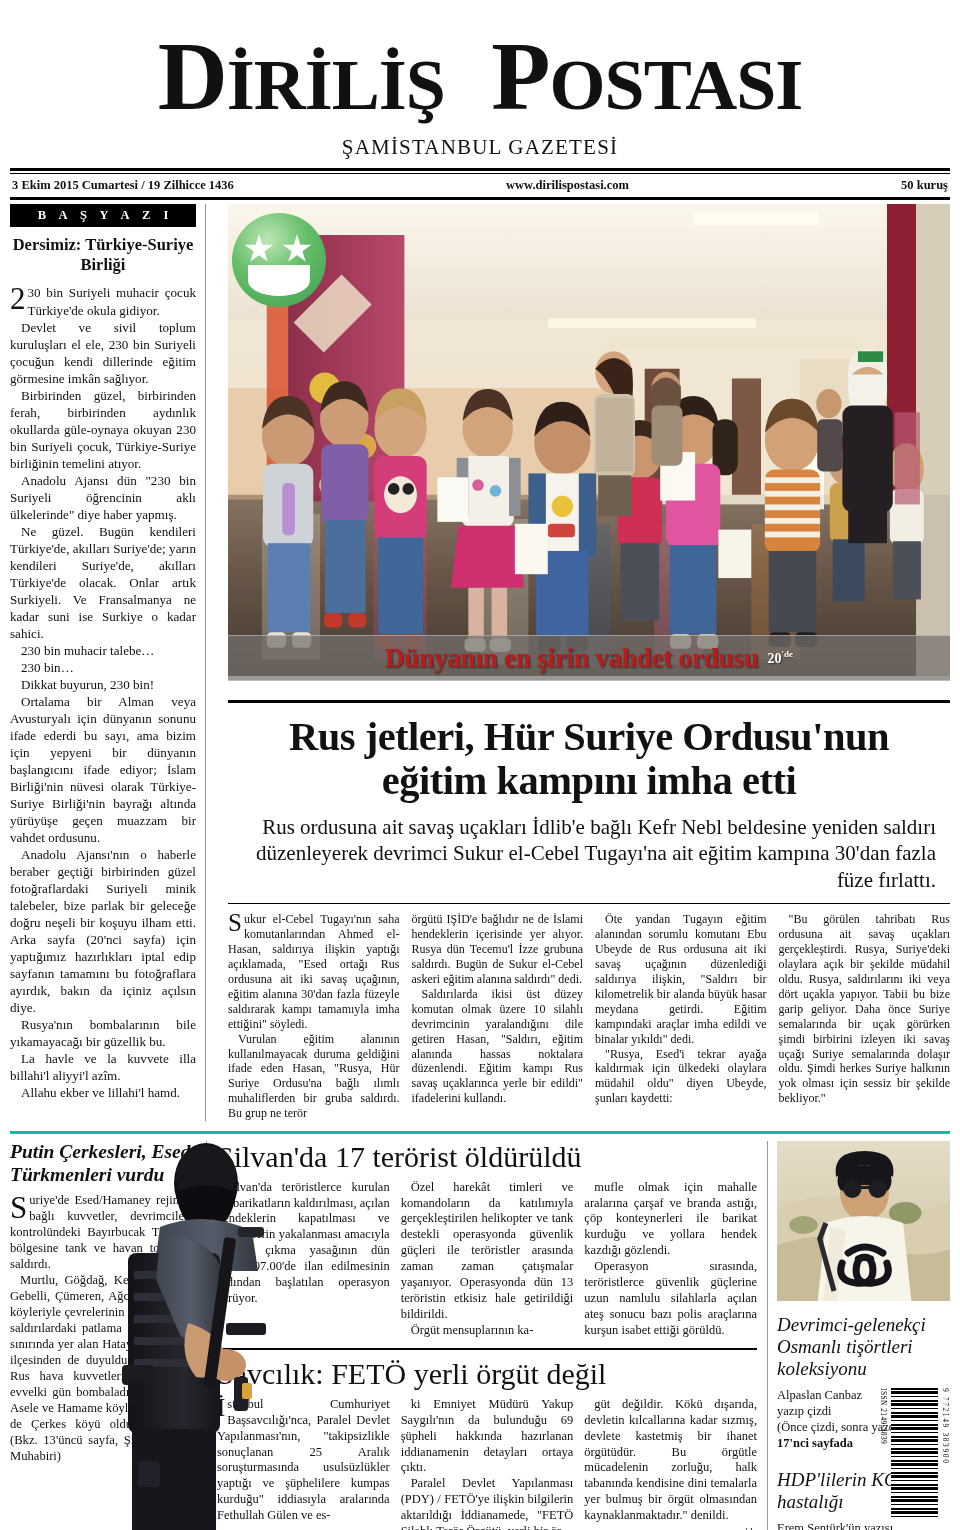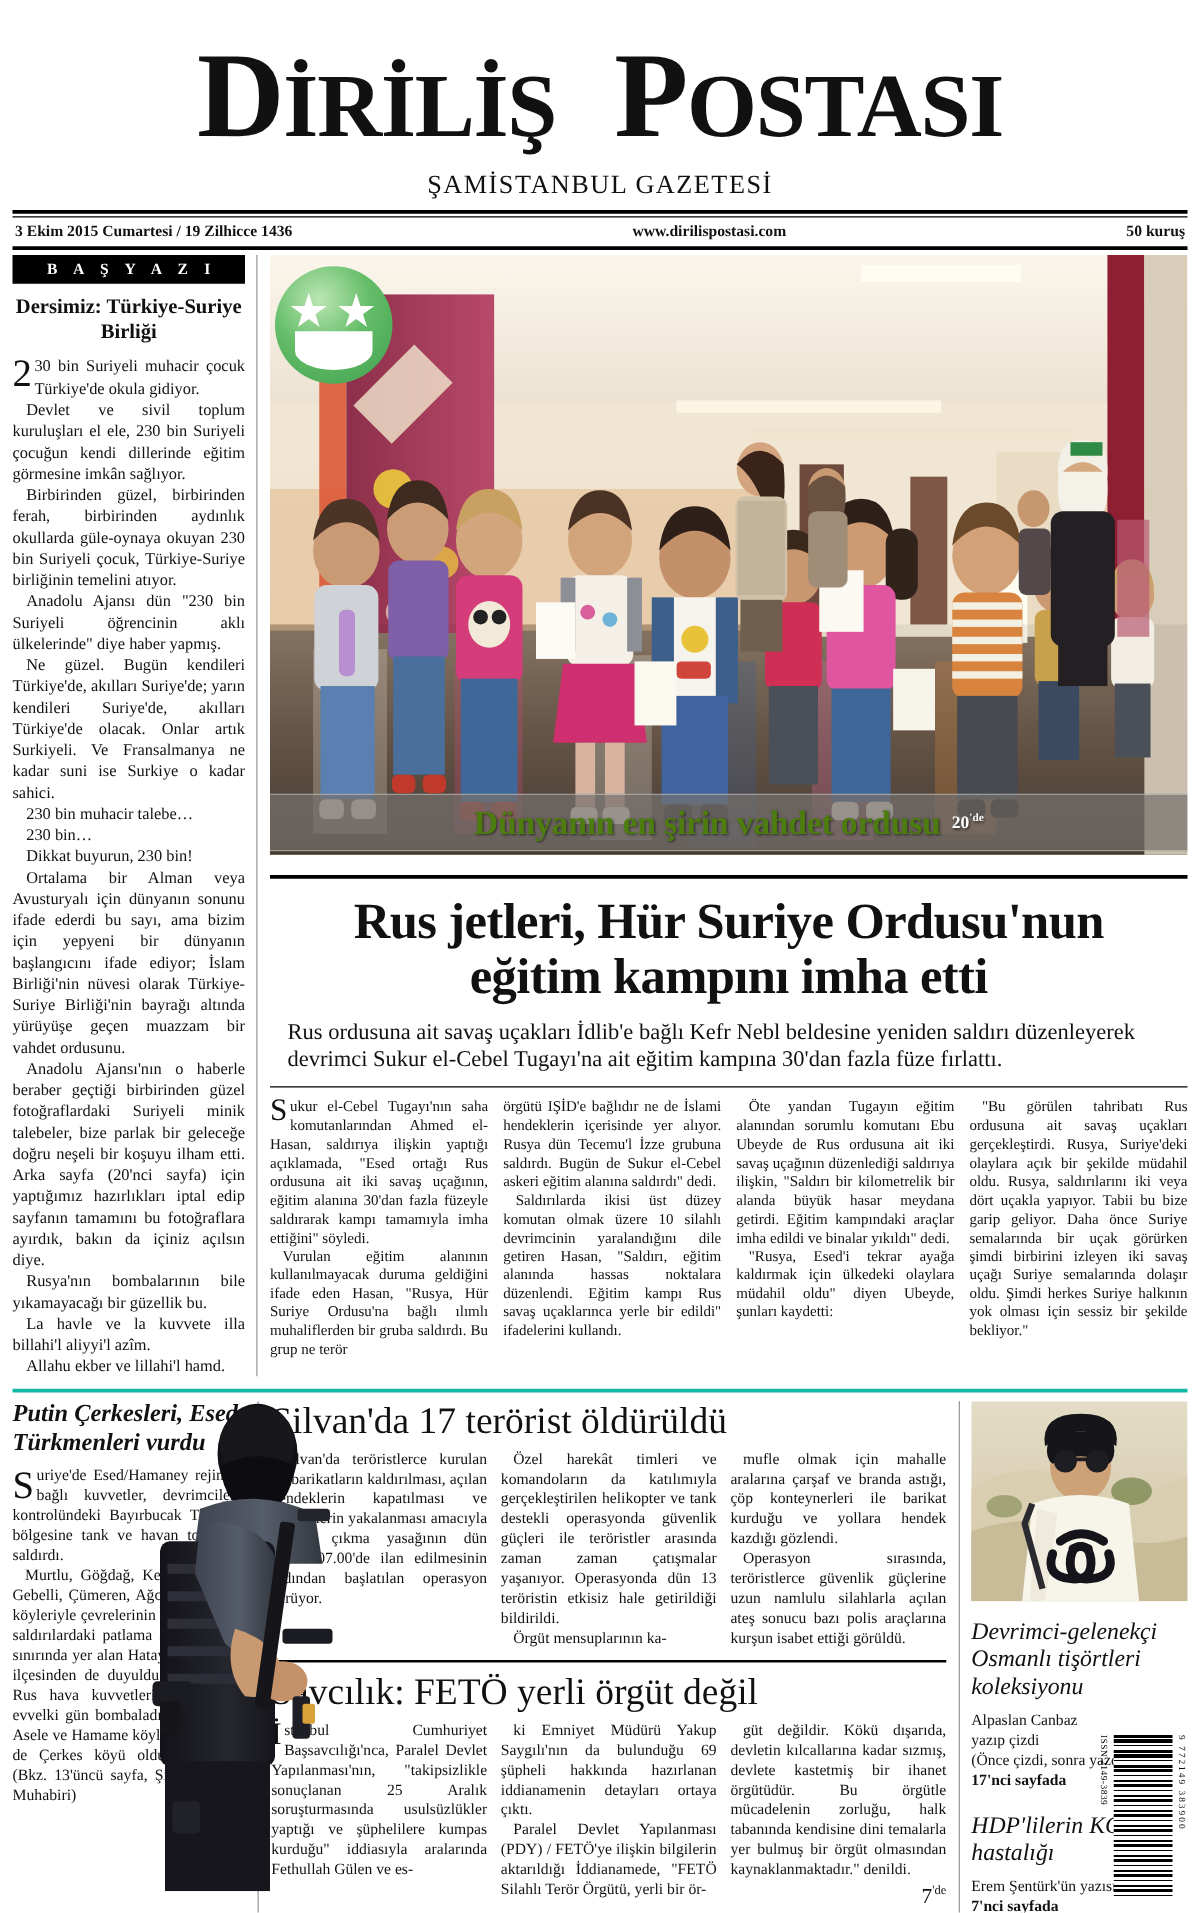--- a/index.html
+++ b/index.html
@@ -35,21 +35,21 @@
   .rule-thick { border-top: 3px solid #000; margin: 0 0 2px 0; }
   .rule-thin  { border-top: 1px solid #000; margin: 0; }
   .dateline {
     display: flex; justify-content: space-between; align-items: center;
     font-size: 12.5px; padding: 4px 2px 4px 2px; font-weight: bold;
   }
   .dateline .center { flex: 1; text-align: center; }
   .dateline .right  { text-align: right; }
 
   
-  .main-grid { display: flex; gap: 0; margin-top: 4px; }
+  .main-grid { display: flex; gap: 12px; margin-top: 4px; }
   .col-edit { width: 196px; padding-right: 9px; border-right: 1px solid #999; }
   .col-lead { flex: 1; padding-left: 10px; }
 
   
   .basyazi-bar {
     background: #000; color: #fff; text-align: center;
     font-weight: bold; font-size: 12.5px; letter-spacing: 5px;
     padding: 4px 0 4px 5px; margin-bottom: 8px;
   }
   .edit-title {
@@ -85,34 +85,34 @@
   }
   .caption-bar {
     position: absolute; left: 0; right: 0; bottom: 10px; height: 46px;
     background: rgba(118,112,110,0.72);
     display: flex; align-items: center; justify-content: center;
     border-top: 1px solid rgba(255,255,255,0.35);
     border-bottom: 1px solid rgba(255,255,255,0.35);
     z-index: 5;
   }
   .caption-text {
-    color: #4d7c0f; font-weight: bold; font-size: 27px; letter-spacing: -0.2px;
+    color: #b91c1c; font-weight: bold; font-size: 27px; letter-spacing: -0.2px;
     text-shadow: 1px 1px 2px rgba(0,0,0,.55);
   }
   .caption-page { color: #fff; font-weight: bold; font-size: 14px; margin-left: 9px;
     text-shadow: 1px 1px 2px rgba(0,0,0,.55); }
   .caption-page sup { font-size: 9px; }
 
   .lead-rule-top { border-top: 3px solid #000; margin-top: 9px; }
   .headline {
     text-align: center; font-weight: bold; font-size: 40.5px; line-height: 1.08;
     margin: 12px 0 0 0; letter-spacing: -0.5px;
   }
   .subhead {
-    text-align: left; font-size: 18px; line-height: 1.26;
+    text-align: right; font-size: 21px; line-height: 1.26;
     margin: 11px 14px 0 14px;
   }
   .lead-rule-bot { border-top: 1px solid #000; margin-top: 10px; }
 
   .lead-cols {
     display: flex; gap: 12px; margin-top: 8px;
     font-size: 12.0px; line-height: 1.245; text-align: justify;
   }
   .lead-cols .lc { flex: 1; }
   .lead-cols p { margin: 0; text-indent: 10px; }

